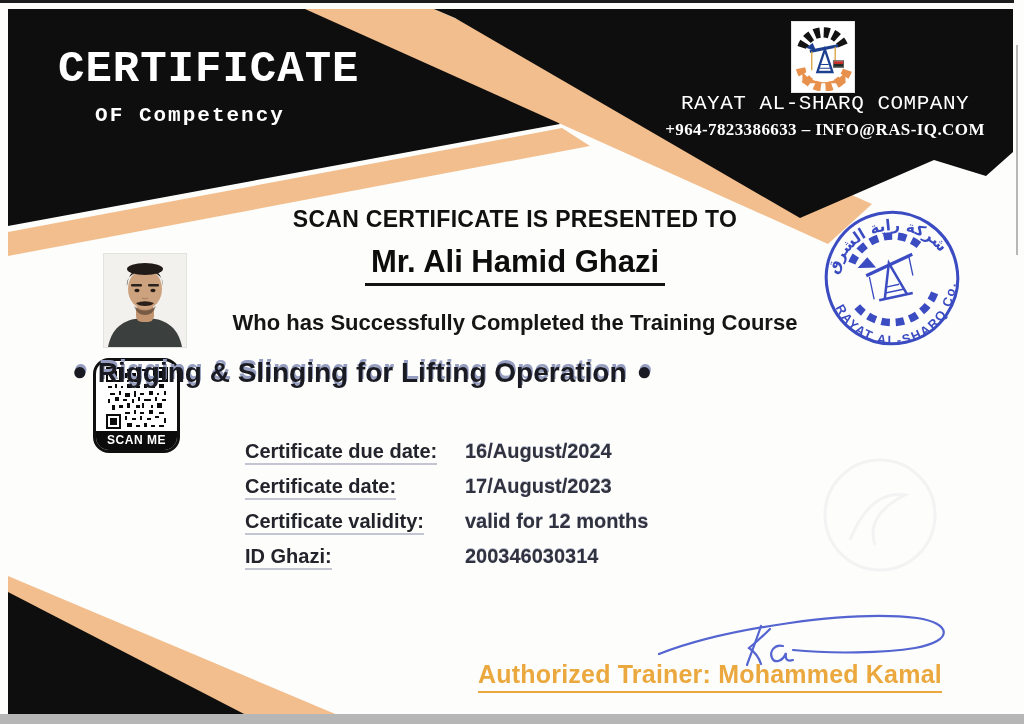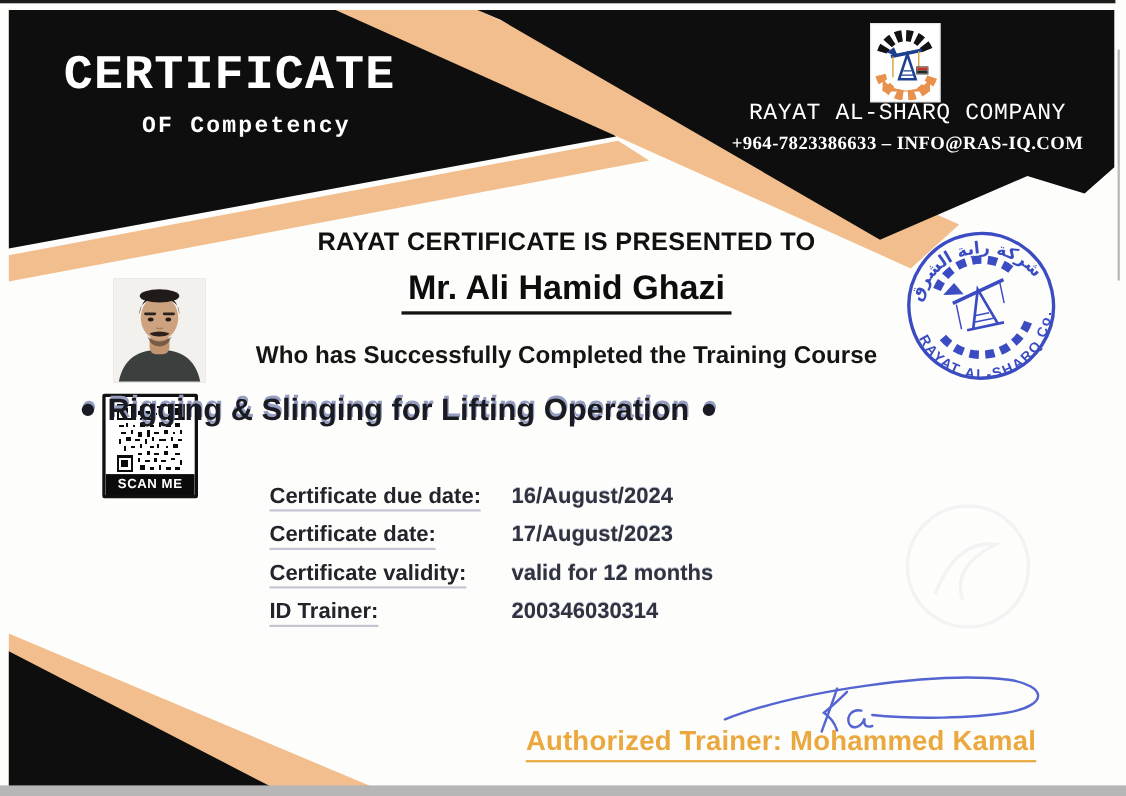--- a/index.html
+++ b/index.html
@@ -20,21 +20,21 @@
   .bg{position:absolute;left:0;top:0;z-index:0;}
   .layer{position:absolute;z-index:2;}
 
   
   .cert-title{
     left:58px;top:44px;width:300px;text-align:center;color:#fff;
     font-family:"Liberation Mono","DejaVu Sans Mono",monospace;
     font-weight:bold;font-size:44px;letter-spacing:1px;white-space:nowrap;
   }
   .cert-subtitle{
-    left:74px;top:104px;width:300px;text-align:center;color:#fff;
+    left:40px;top:104px;width:300px;text-align:center;color:#fff;
     font-family:"Liberation Mono","DejaVu Sans Mono",monospace;
     font-weight:bold;font-size:21px;letter-spacing:2px;white-space:nowrap;
   }
   .logo-box{
     left:791px;top:21px;width:64px;height:72px;background:#fff;
     border:1px solid #e5e5e5;display:flex;align-items:center;justify-content:center;
   }
   .company-name{
     left:640px;top:92px;width:370px;text-align:center;color:#fff;
     font-family:"Liberation Mono","DejaVu Sans Mono",monospace;
@@ -76,21 +76,21 @@
   .dlabel span{border-bottom:2px solid var(--label-underline);padding-bottom:1px;}
   .dvalue{
     font-weight:bold;font-size:20px;color:#30323E;white-space:nowrap;
     text-shadow:0 -1px 0 #B8BDD2;
   }
 
   
   .photo{left:103px;top:253px;width:84px;height:95px;border:1px solid #e2e2df;}
   .qrbox{
     left:93px;top:358px;width:87px;height:95px;background:#fff;
-    border:3px solid #101010;border-radius:2px;display:flex;flex-direction:column;
+    border:3px solid #101010;border-radius:16px;display:flex;flex-direction:column;
     overflow:hidden;
   }
   .qrpad{flex:1;display:flex;align-items:center;justify-content:center;padding-top:3px;}
   .qrlabel{
     background:#0b0b0b;color:#fff;text-align:center;font-weight:bold;
     font-size:12px;letter-spacing:0.5px;padding:2px 0 3px;white-space:nowrap;
   }
 
   
   .stamp{left:812px;top:198px;width:160px;height:160px;transform:rotate(-12deg);opacity:0.92;}
@@ -178,42 +178,42 @@
             <rect x="24" y="2" width="3" height="3"></rect>
           <path fill-rule="evenodd" d="M0,22h7v7H0zm1,1v5h5v-5z"></path>
             <rect x="2" y="24" width="3" height="3"></rect>
           <path d="M10 1h2v1h-2zM14 0h1v2h-1zM17 1h2v1h-2zM9 3h1v2h-1zM12 3h2v2h-2zM16 4h1v1h-1zM18 3h2v1h-2zM10 6h1v1h-1zM13 6h3v1h-3zM19 6h1v1h-1zM1 9h2v1h-2zM4 8h1v2h-1zM7 9h1v1h-1zM10 8h2v2h-2zM14 9h2v1h-2zM18 8h1v2h-1zM21 9h2v1h-2zM25 8h2v2h-2zM2 12h2v1h-2zM6 11h1v2h-1zM9 12h2v2h-2zM13 11h1v3h-1zM16 12h2v1h-2zM20 11h2v2h-2zM24 12h1v1h-1zM27 11h1v2h-1zM1 15h1v2h-1zM4 14h2v2h-2zM8 15h2v1h-2zM12 15h1v2h-1zM15 14h1v2h-1zM18 15h3v1h-3zM23 14h1v2h-1zM26 15h2v1h-2zM3 18h1v2h-1zM6 18h2v1h-2zM10 17h1v2h-1zM14 18h2v1h-2zM17 17h1v2h-1zM21 18h1v1h-1zM24 17h2v2h-2zM9 21h2v1h-2zM13 20h1v2h-1zM16 21h2v1h-2zM20 20h2v2h-2zM25 21h2v1h-2zM9 23h1v2h-1zM12 24h2v1h-2zM16 23h1v2h-1zM19 24h2v1h-2zM23 23h2v1h-2zM27 24h1v2h-1zM10 26h2v2h-2zM14 27h2v1h-2zM18 26h1v2h-1zM21 27h2v1h-2zM25 27h2v1h-2z"></path>
         </g>
       </svg>
     </div>
     <div class="qrlabel">SCAN ME</div>
   </div>
 
-  <div class="layer presented">RAYAT CERTIFICATE IS PRESENTED TO</div>
+  <div class="layer presented">SCAN CERTIFICATE IS PRESENTED TO</div>
   <div class="layer recipient-wrap">
     <span class="recipient">Mr. Ali Hamid Ghazi</span>
   </div>
   <div class="layer completed">Who has Successfully Completed the Training Course</div>
   <div class="layer course"><span class="bullet">●</span><span>Rigging &amp; Slinging for Lifting Operation</span><span class="bullet">●</span></div>
 
   <div class="layer details">
     <div class="drow">
       <div class="dlabel"><span>Certificate due date:</span></div>
       <div class="dvalue">16/August/2024</div>
     </div>
     <div class="drow">
       <div class="dlabel"><span>Certificate date:</span></div>
       <div class="dvalue">17/August/2023</div>
     </div>
     <div class="drow">
       <div class="dlabel"><span>Certificate validity:</span></div>
       <div class="dvalue">valid for 12 months</div>
     </div>
     <div class="drow">
-      <div class="dlabel"><span>ID Trainer:</span></div>
+      <div class="dlabel"><span>ID Ghazi:</span></div>
       <div class="dvalue">200346030314</div>
     </div>
   </div>
 
   <div class="layer stamp">
     <svg width="160" height="160" viewBox="0 0 168 168">
       <defs>
         <path id="arcTop" d="M 22,96 A 62,62 0 0 1 146,96"></path>
         <path id="arcBottom" d="M 18,88 A 66,66 0 0 0 150,88"></path>
       </defs>

